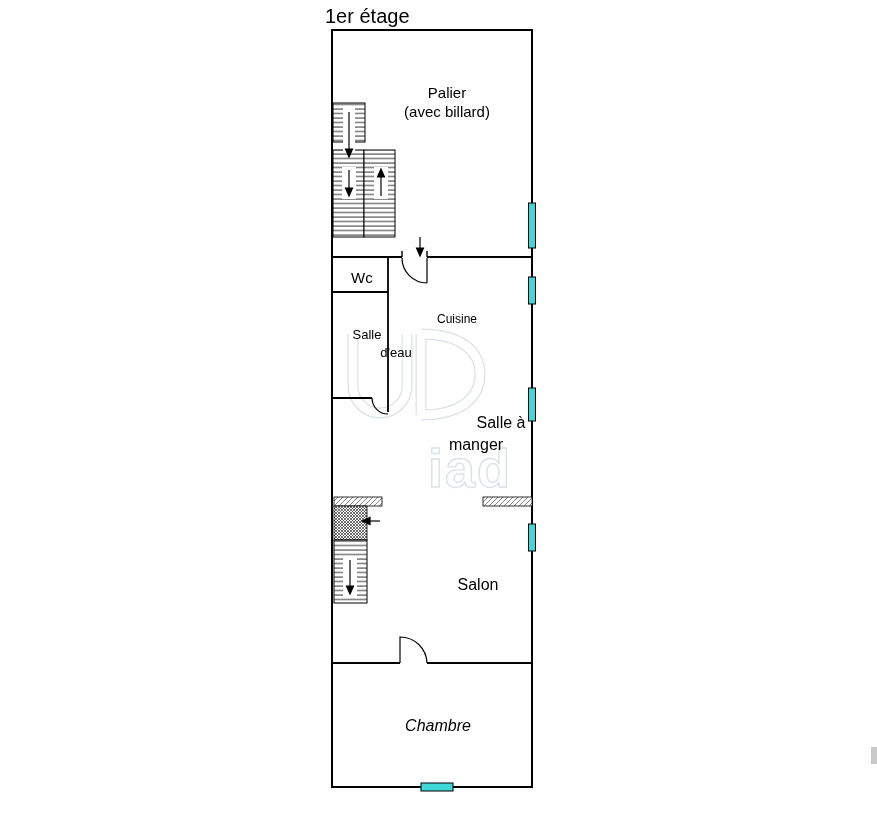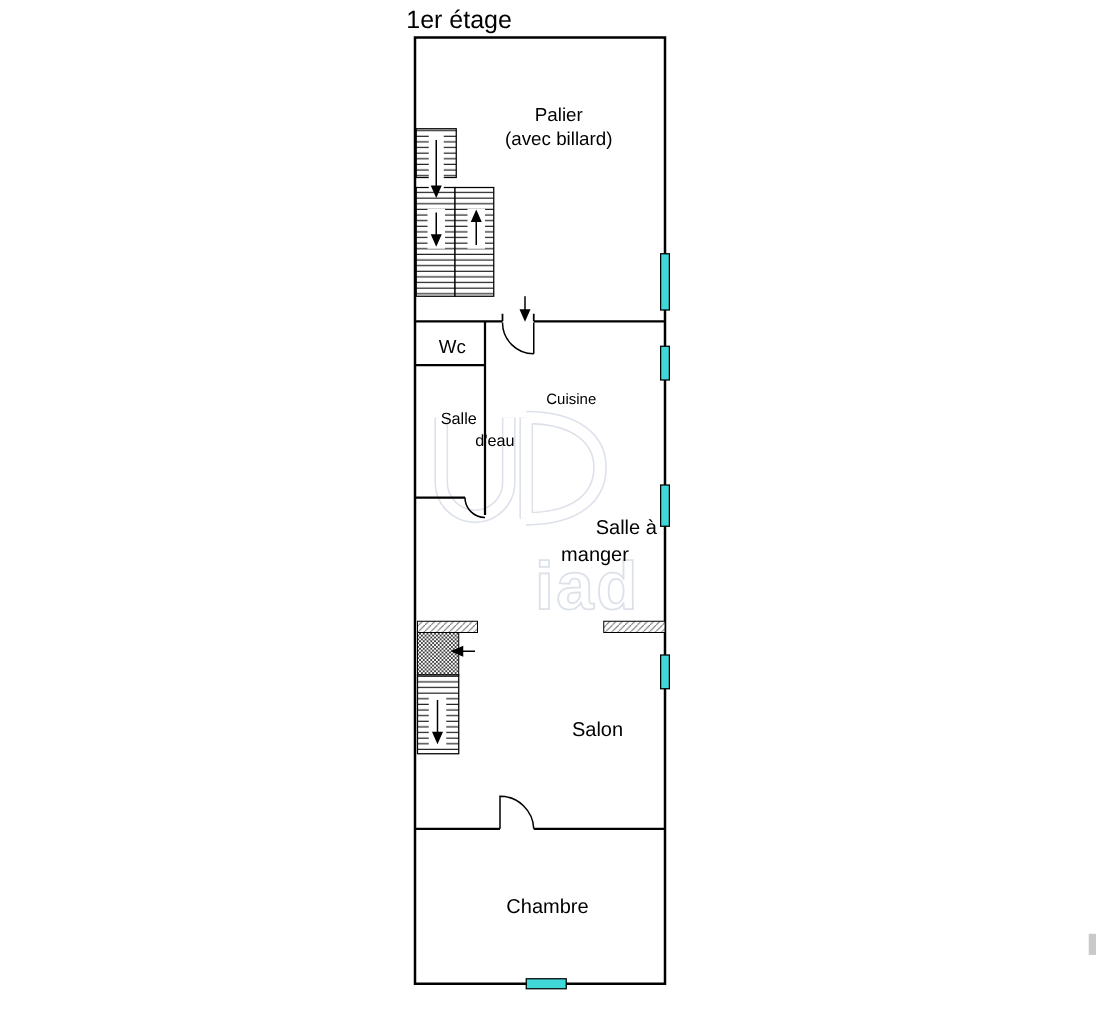--- a/index.html
+++ b/index.html
@@ -124,16 +124,16 @@
   <div class="label" style="left:367px;top:327px;font-size:13px;">Salle</div>
   <div class="label" style="left:367px;top:345px;font-size:13px;margin-left:29px;">d'eau</div>
 
   <div class="label" style="left:457px;top:312px;font-size:12px;">Cuisine</div>
 
   <div class="label" style="left:477px;top:414px;font-size:16px;margin-left:24px;">Salle à</div>
   <div class="label" style="left:476px;top:436px;font-size:16px;">manger</div>
 
   <div class="label" style="left:441px;top:576px;font-size:16px;margin-left:37px;">Salon</div>
 
-  <div class="label" style="left:438px;top:717px;font-size:16px;">Chambre</div>
+  <div class="label" style="left:438px;top:717px;font-size:16px;font-style:italic;">Chambre</div>
 
   <div id="edge-artifact"></div>
 </div>
 
 </body></html>

